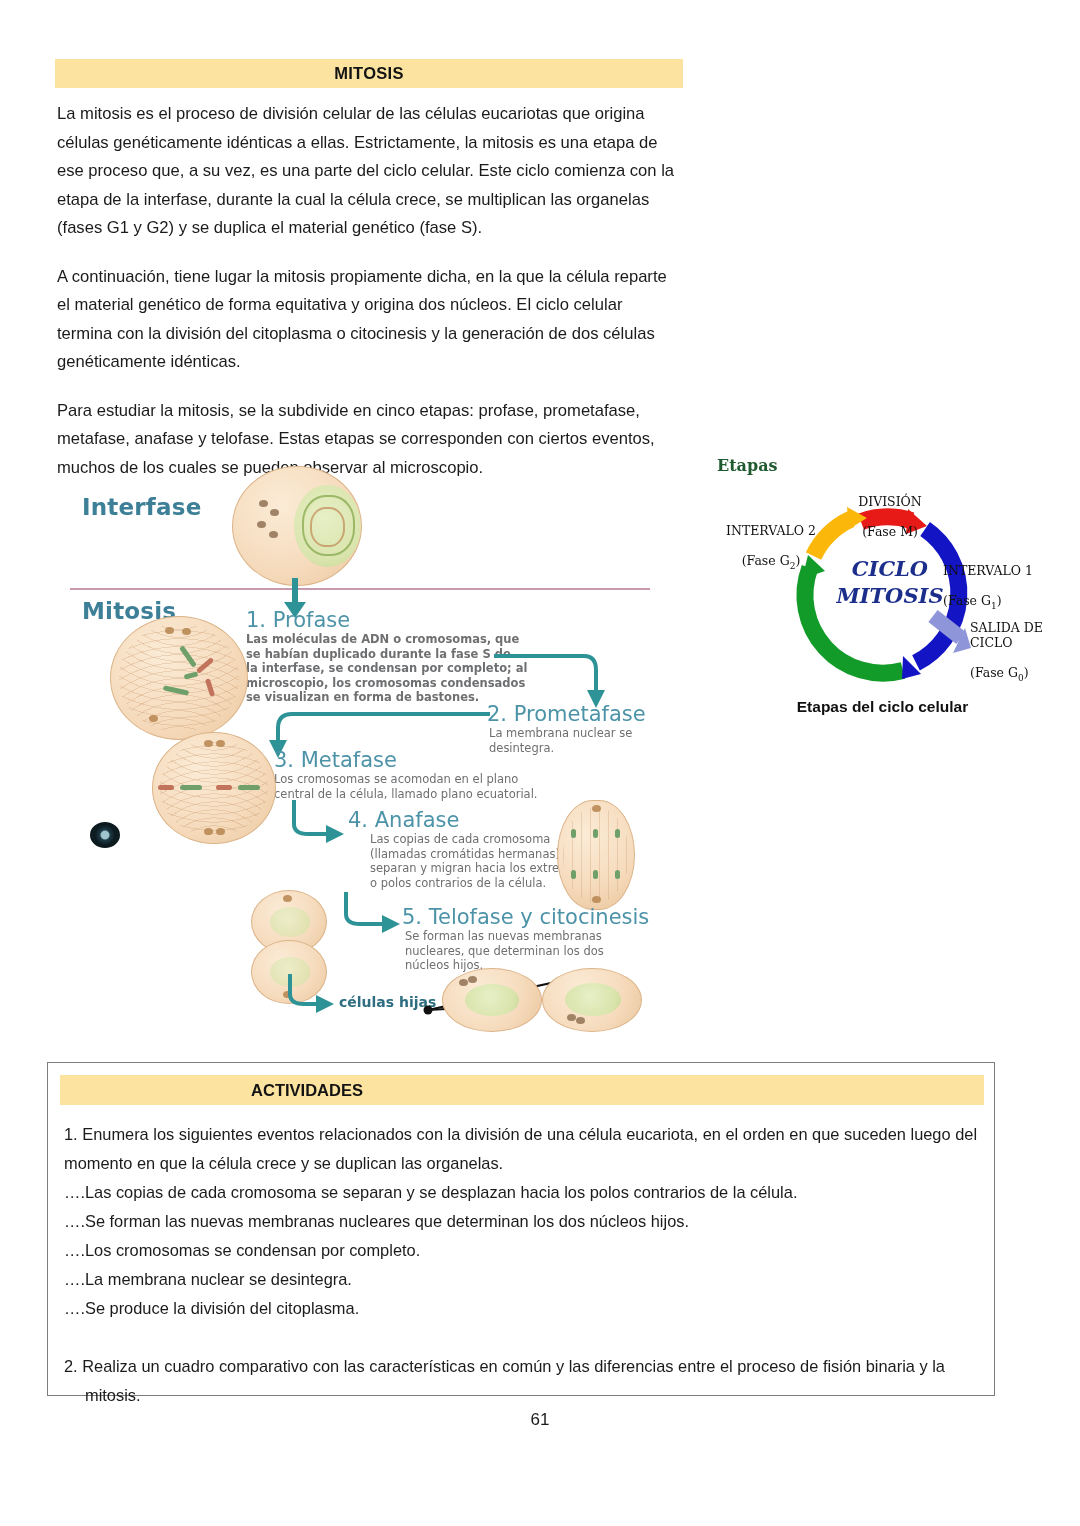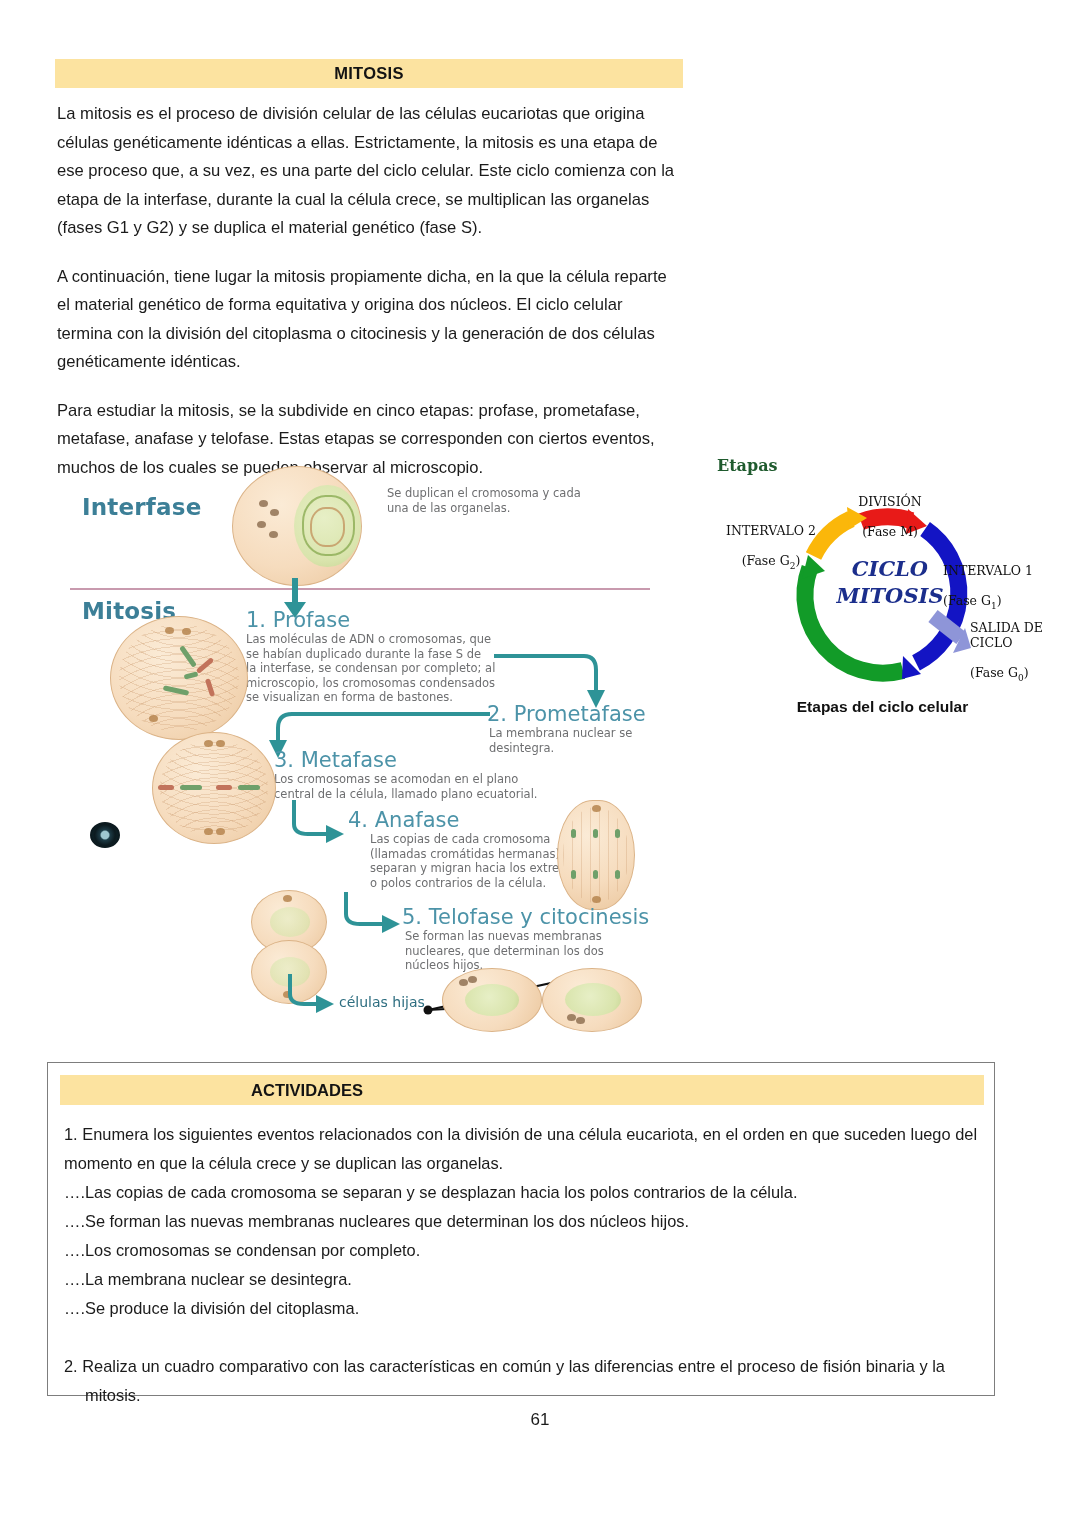--- a/index.html
+++ b/index.html
@@ -109,21 +109,21 @@
     position: absolute;
     font-family: "DejaVu Sans", sans-serif;
     font-size: 11.5px;
     line-height: 14.5px;
     color: #6E6F71;
     white-space: pre-line;
   }
   .daughter-label {
     position: absolute;
     font-family: "DejaVu Sans", sans-serif;
-    font-weight: normal;
+    font-weight: bold;
     font-size: 14px;
     color: #2E6E80;
     white-space: nowrap;
   }
 
   
   .cell {
     position: absolute;
     border-radius: 50%;
     background: radial-gradient(circle at 38% 32%, #FBEBD6 0%, #F6DCBE 55%, #EBC79E 100%);
@@ -325,29 +325,27 @@
       <div class="cell" style="left:170px; top:16px; width:128px; height:118px;">
         <div class="nucleus" style="left:48%; top:15%; width:52%; height:70%;"></div>
         <div class="chromatin" style="left:54%; top:24%; width:38%; height:48%;"></div>
         <div class="chromatin" style="left:60%; top:34%; width:24%; height:30%; border-color:#C2905B;"></div>
         <div class="organelle" style="left:20%; top:28%;"></div>
         <div class="organelle" style="left:29%; top:36%;"></div>
         <div class="organelle" style="left:19%; top:46%;"></div>
         <div class="organelle" style="left:28%; top:54%;"></div>
       </div>
 
-      <div class="caption-grey" style="left:325px; top:36px; width:230px;">Se duplican el cromosoma y cada
-una de las organelas.</div>
 
       <svg class="arrow-svg" style="left:216px; top:128px;" width="34" height="42" viewBox="0 0 34 42">
         <path d="M14 0 L14 24 L6 24 L17 40 L28 24 L20 24 L20 0 Z" fill="#2E9397"></path>
       </svg>
 
       <div class="stage-head" style="left:184px; top:158px;">1. Profase</div>
-      <div class="stage-body" style="left:184px; top:182px; width:290px;">Las moléculas de ADN o cromosomas, que
+      <div class="stage-body" style="left:184px; top:182px; width:290px;font-weight:bold;">Las moléculas de ADN o cromosomas, que
 se habían duplicado durante la fase S de
 la interfase, se condensan por completo; al
 microscopio, los cromosomas condensados
 se visualizan en forma de bastones.</div>
 
       <div class="cell" style="left:48px; top:166px; width:136px; height:122px;">
         <div class="spindle curved"></div>
         <div class="centro" style="left:40%; top:8%;"></div>
         <div class="centro" style="left:52%; top:9%;"></div>
         <div class="centro" style="left:28%; top:80%;"></div>

